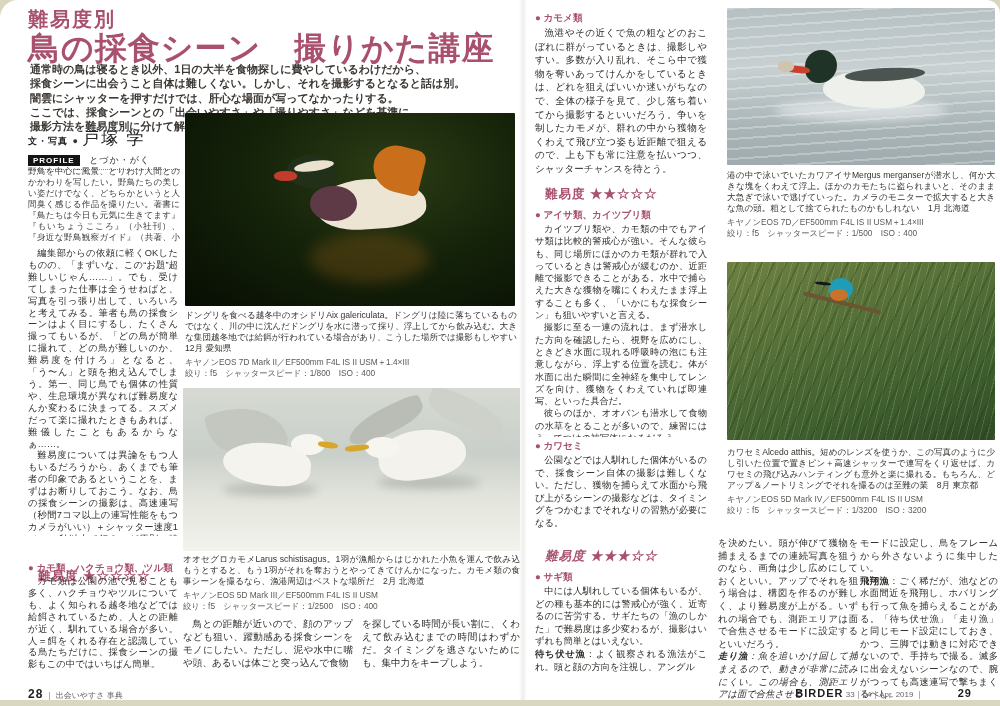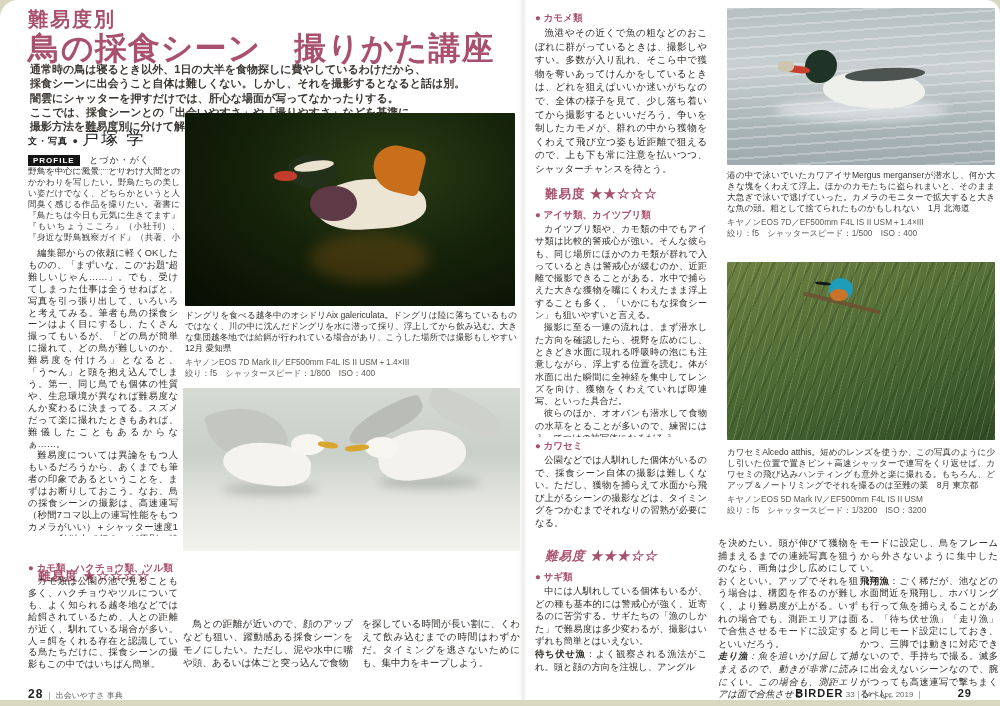--- a/index.html
+++ b/index.html
@@ -152,20 +152,27 @@
     <div class="g1-wing"></div>
     <div class="g1-body"></div>
     <div class="g1-head"></div>
     <div class="g1-bill"></div>
     <div class="g2-wingL"></div>
     <div class="g2-wingR"></div>
     <div class="g2-body"></div>
     <div class="g2-head"></div>
     <div class="g2-bill"></div>
   </div>
+  <div class="abs" style="left:183px;top:554px;width:337px;">
+    <div class="caption">オオセグロカモメLarus schistisagus。1羽が漁船からはじかれた小魚を運んで飲み込もうとすると、もう1羽がそれを奪おうとやってきてけんかになった。カモメ類の食事シーンを撮るなら、漁港周辺はベストな場所だ　2月 北海道</div>
+    <div class="meta">
+      <div>キヤノンEOS 5D Mark III／EF500mm F4L IS II USM</div>
+      <div>絞り：f5　シャッタースピード：1/2500　ISO：400</div>
+    </div>
+  </div>
   <div class="abs secbody" style="left:183px;top:617px;width:170px;height:80px;font-size:9.6px;line-height:13px;">
     <p class="jp" style="margin:0;text-indent:1em;">鳥との距離が近いので、顔のアップなども狙い、躍動感ある採食シーンをモノにしたい。ただし、泥や水中に嘴や頭、あるいは体ごと突っ込んで食物</p>
   </div>
   <div class="abs secbody" style="left:362px;top:617px;width:158px;height:80px;font-size:9.6px;line-height:13px;">
     <p class="jp" style="margin:0;">を探している時間が長い割に、くわえて飲み込むまでの時間はわずかだ。タイミングを逃さないためにも、集中力をキープしよう。</p>
   </div>
 
   <div class="abs bhead accent" style="left:535px;top:12px;">● カモメ類</div>
   <div class="abs secbody midcol jp" style="left:535px;top:26px;height:152px;line-height:13.6px;font-size:9.6px;">
     <p>漁港やその近くで魚の粗などのおこぼれに群がっているときは、撮影しやすい。多数が入り乱れ、そこら中で獲物を奪いあってけんかをしているときは、どれを狙えばいいか迷いがちなので、全体の様子を見て、少し落ち着いてから撮影するといいだろう。争いを制したカモメが、群れの中から獲物をくわえて飛び立つ姿も近距離で狙えるので、上も下も常に注意を払いつつ、シャッターチャンスを待とう。</p>

